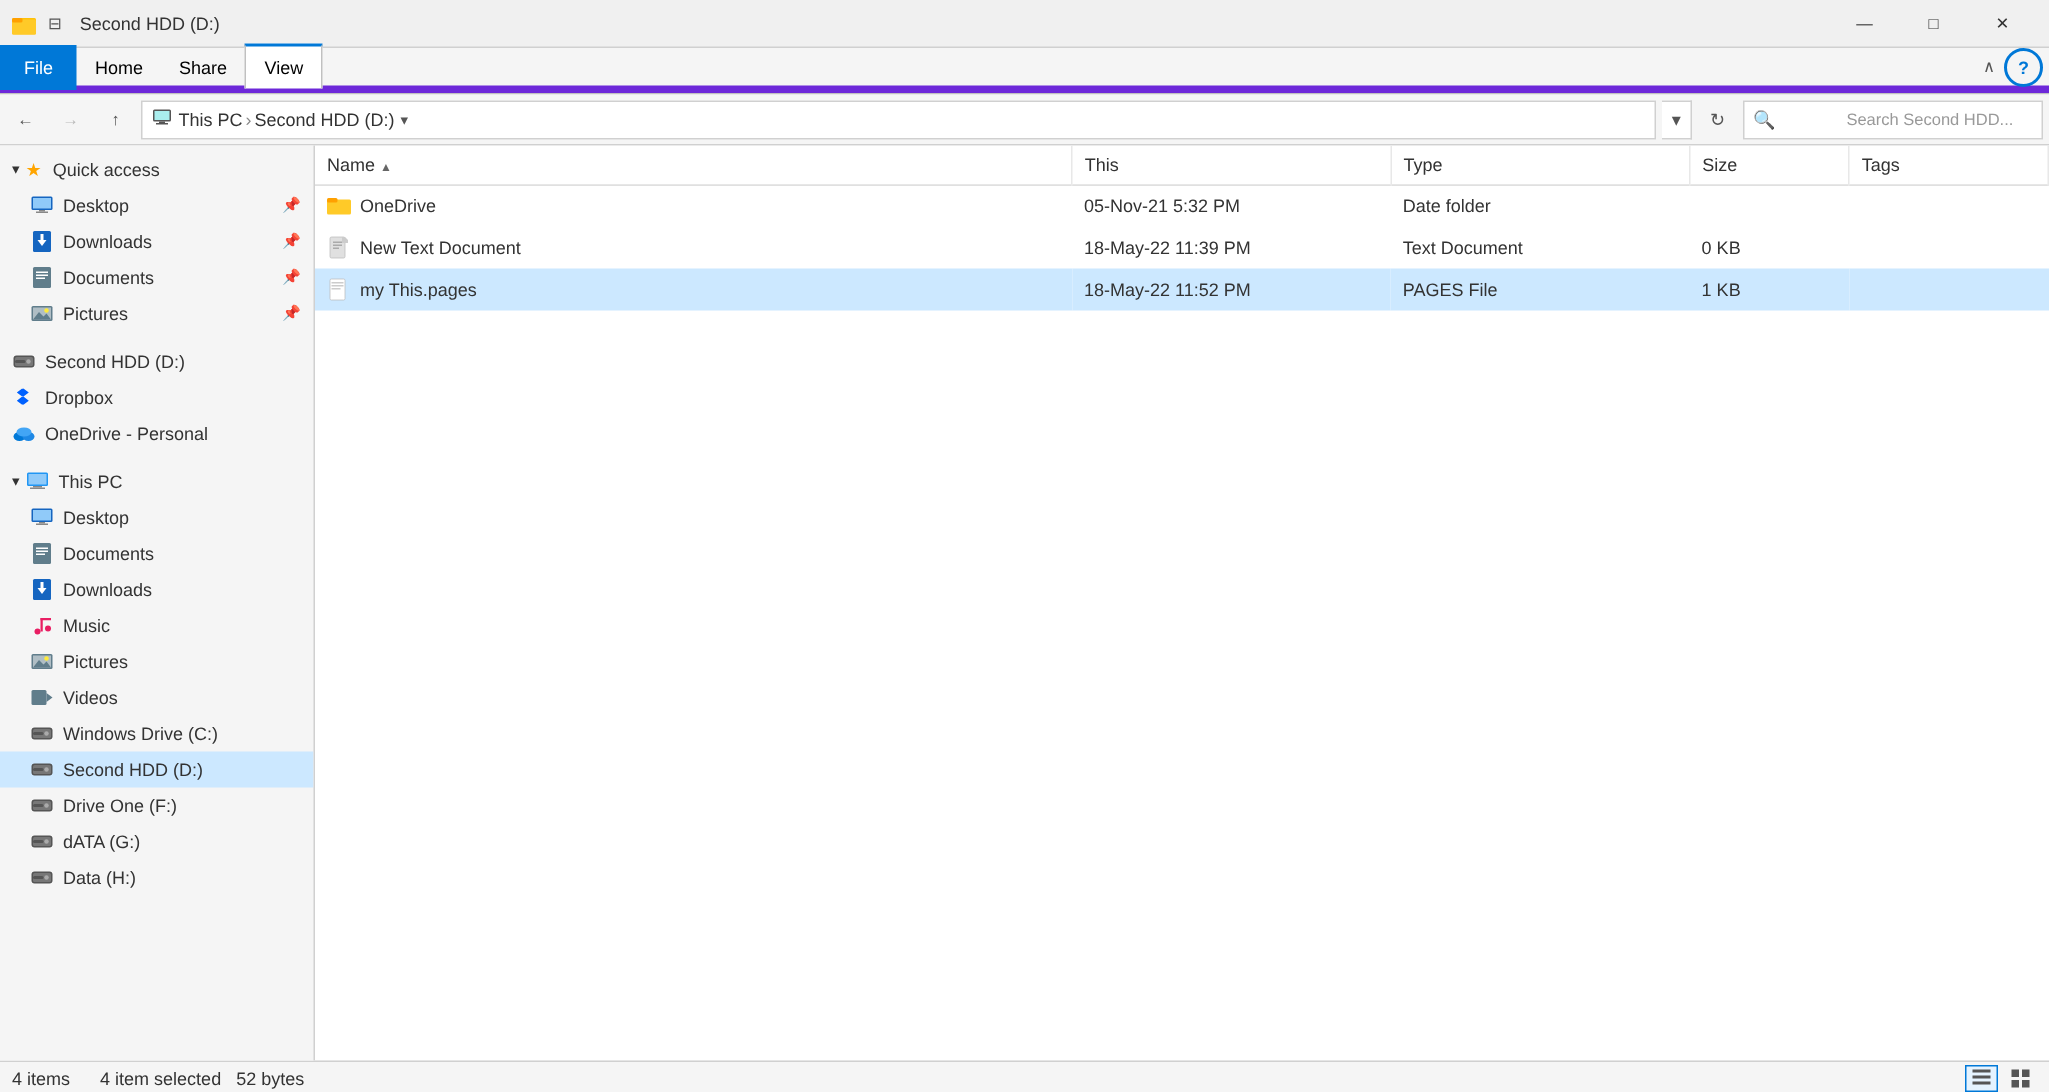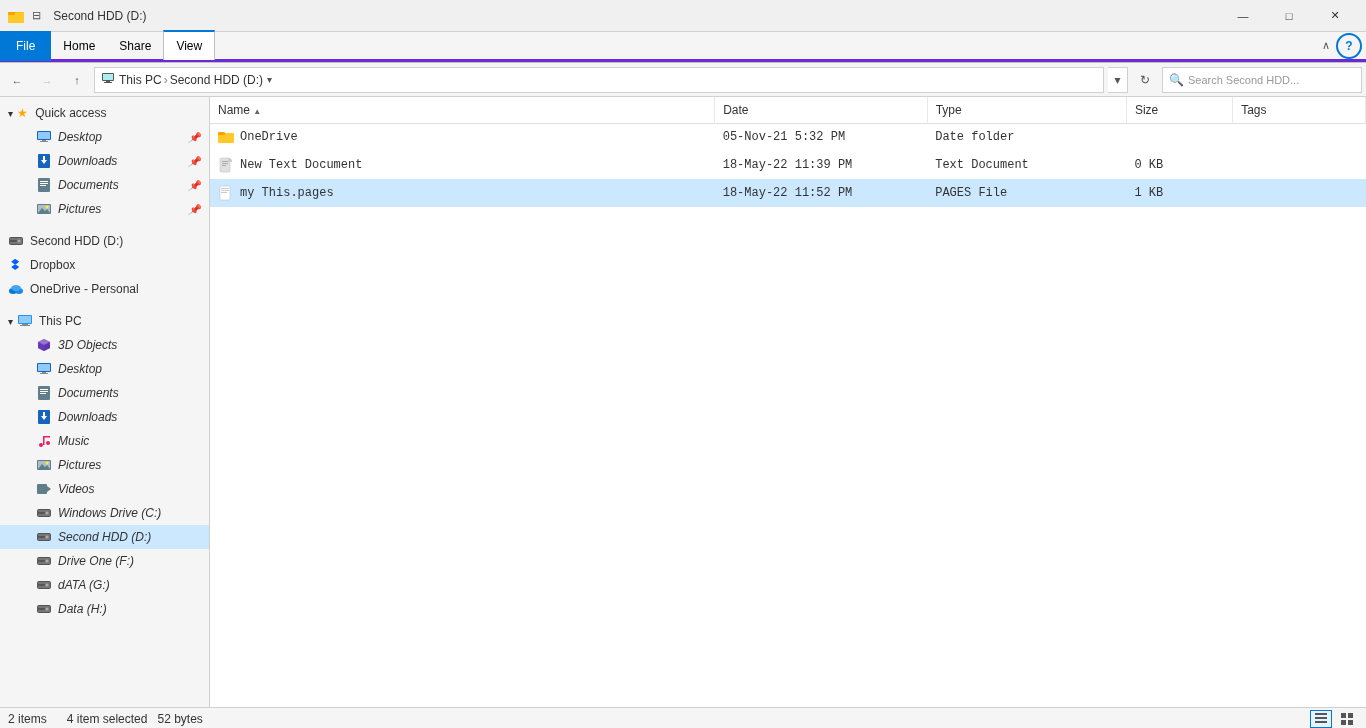--- a/index.html
+++ b/index.html
@@ -37,21 +37,21 @@
 
     
     .ribbon {
       background: #f5f5f5;
       border-bottom: 1px solid #c0c0c0;
     }
     .ribbon-tabs {
       display: flex;
       align-items: center;
       height: 30px;
-      border-bottom: 3px solid #6d28d9;
+      border-bottom: 5px solid #6d28d9;
     }
     .ribbon-tab {
       padding: 0 12px;
       height: 30px;
       display: flex; align-items: center;
       font-size: 12px; cursor: pointer;
       border: none; background: transparent;
     }
     .ribbon-tab.active {
       background: #fff;
@@ -157,21 +157,21 @@
     }
     .sidebar-item.active { background: #cce8ff; }
     .sidebar-item .item-icon {
       width: 16px; height: 16px;
       margin-right: 6px; flex-shrink: 0;
       display: flex; align-items: center; justify-content: center;
     }
     .sidebar-item .pin-icon {
       margin-left: auto; color: #aaa; font-size: 10px;
     }
-    .indent-1 { padding-left: 36px; font-style: italic; }
+    .indent-1 { padding-left: 20px; }
 
     
     .content-area {
       flex: 1;
       overflow-y: auto;
       overflow-x: hidden;
     }
 
     
     .file-list {
@@ -203,21 +203,20 @@
       height: 28px;
       cursor: pointer;
     }
     .file-list tbody tr.selected { background: #cce8ff; }
 
     .file-list td {
       padding: 0 8px;
       font-size: 12px;
       color: #333;
       border-bottom: none;
-      font-family: Liberation Mono, monospace;
     }
     .file-name-cell {
       display: flex; align-items: center; gap: 6px;
     }
     .file-icon { width: 16px; height: 16px; flex-shrink: 0; }
 
     
     .status-bar {
       height: 22px;
       background: #f5f5f5;
@@ -303,21 +302,21 @@
     <span class="path-sep"> › </span>
     <span class="path-segment">
       <span>Second HDD (D:)</span>
     </span>
     <span class="path-arrow" style="margin-left:4px;">▾</span>
   </div>
   <div class="address-dropdown">▾</div>
   <button class="refresh-btn">↻</button>
   <div class="search-box">
     <span>🔍</span>
-    <span style="font-size:11px; color:#999;">Search Second HDD...</span>
+    <span style="font-size:11px; color:#999;margin-left:43px;">Search Second HDD...</span>
   </div>
 </div>
 
 <div class="main-layout">
 
   <div class="sidebar">
 
     <div class="sidebar-item" style="font-size:12px; color:#333;">
       <span style="margin-right:4px; font-size:10px;">▾</span>
       <span>
@@ -415,31 +414,20 @@
         <svg width="16" height="16" viewBox="0 0 16 16">
           <rect x="1" y="2" width="14" height="9" rx="1" fill="#2196f3"></rect>
           <rect x="2" y="3" width="12" height="7" fill="#90caf9"></rect>
           <rect x="3" y="12" width="10" height="1" fill="#888"></rect>
           <rect x="5" y="11" width="6" height="1" fill="#888"></rect>
         </svg>
       </span>
       <span>This PC</span>
     </div>
 
-    <div class="sidebar-item indent-1">
-      <span class="item-icon">
-        <svg width="16" height="16" viewBox="0 0 16 16">
-          <polygon points="8,2 14,5 14,11 8,14 2,11 2,5" fill="#7e57c2" stroke="none"></polygon>
-          <polygon points="8,2 14,5 8,8 2,5" fill="#9575cd"></polygon>
-          <polygon points="8,8 14,5 14,11 8,14" fill="#5e35b1"></polygon>
-          <polygon points="8,8 2,5 2,11 8,14" fill="#673ab7"></polygon>
-        </svg>
-      </span>
-      <span>3D Objects</span>
-    </div>
     <div class="sidebar-item indent-1">
       <span class="item-icon">
         <svg width="16" height="16" viewBox="0 0 16 16">
           <rect x="1" y="2" width="14" height="9" rx="1" fill="#1565c0"></rect>
           <rect x="2" y="3" width="12" height="7" fill="#90caf9"></rect>
           <rect x="4" y="12" width="8" height="1" fill="#888"></rect>
           <rect x="6" y="11" width="4" height="1" fill="#888"></rect>
         </svg>
       </span>
       <span>Desktop</span>
@@ -556,21 +544,21 @@
 
   <div class="content-area">
     <table class="file-list">
       <thead>
         <tr>
           <th class="col-name">
             <span>Name</span>
             <span class="sort-arrow"> ▲</span>
           </th>
           <th class="col-date">
-            <span>Date</span>
+            <span>This</span>
           </th>
           <th class="col-type">
             <span>Type</span>
           </th>
           <th class="col-size">
             <span>Size</span>
           </th>
           <th class="col-tags">
             <span>Tags</span>
           </th>
@@ -638,21 +626,21 @@
           <td></td>
         </tr>
       </tbody>
     </table>
   </div>
 
 </div>
 
 <div class="status-bar">
   <div>
-    <span>2 items</span>
+    <span>4 items</span>
     <span>&nbsp;&nbsp;&nbsp;&nbsp;</span>
     <span>4 item selected</span>
     <span>&nbsp;</span>
     <span>52 bytes</span>
   </div>
   <div class="status-right">
     <div class="view-btn active">
       <svg width="14" height="14" viewBox="0 0 14 14">
         <rect x="1" y="1" width="12" height="2" fill="#555"></rect>
         <rect x="1" y="5" width="12" height="2" fill="#555"></rect>

